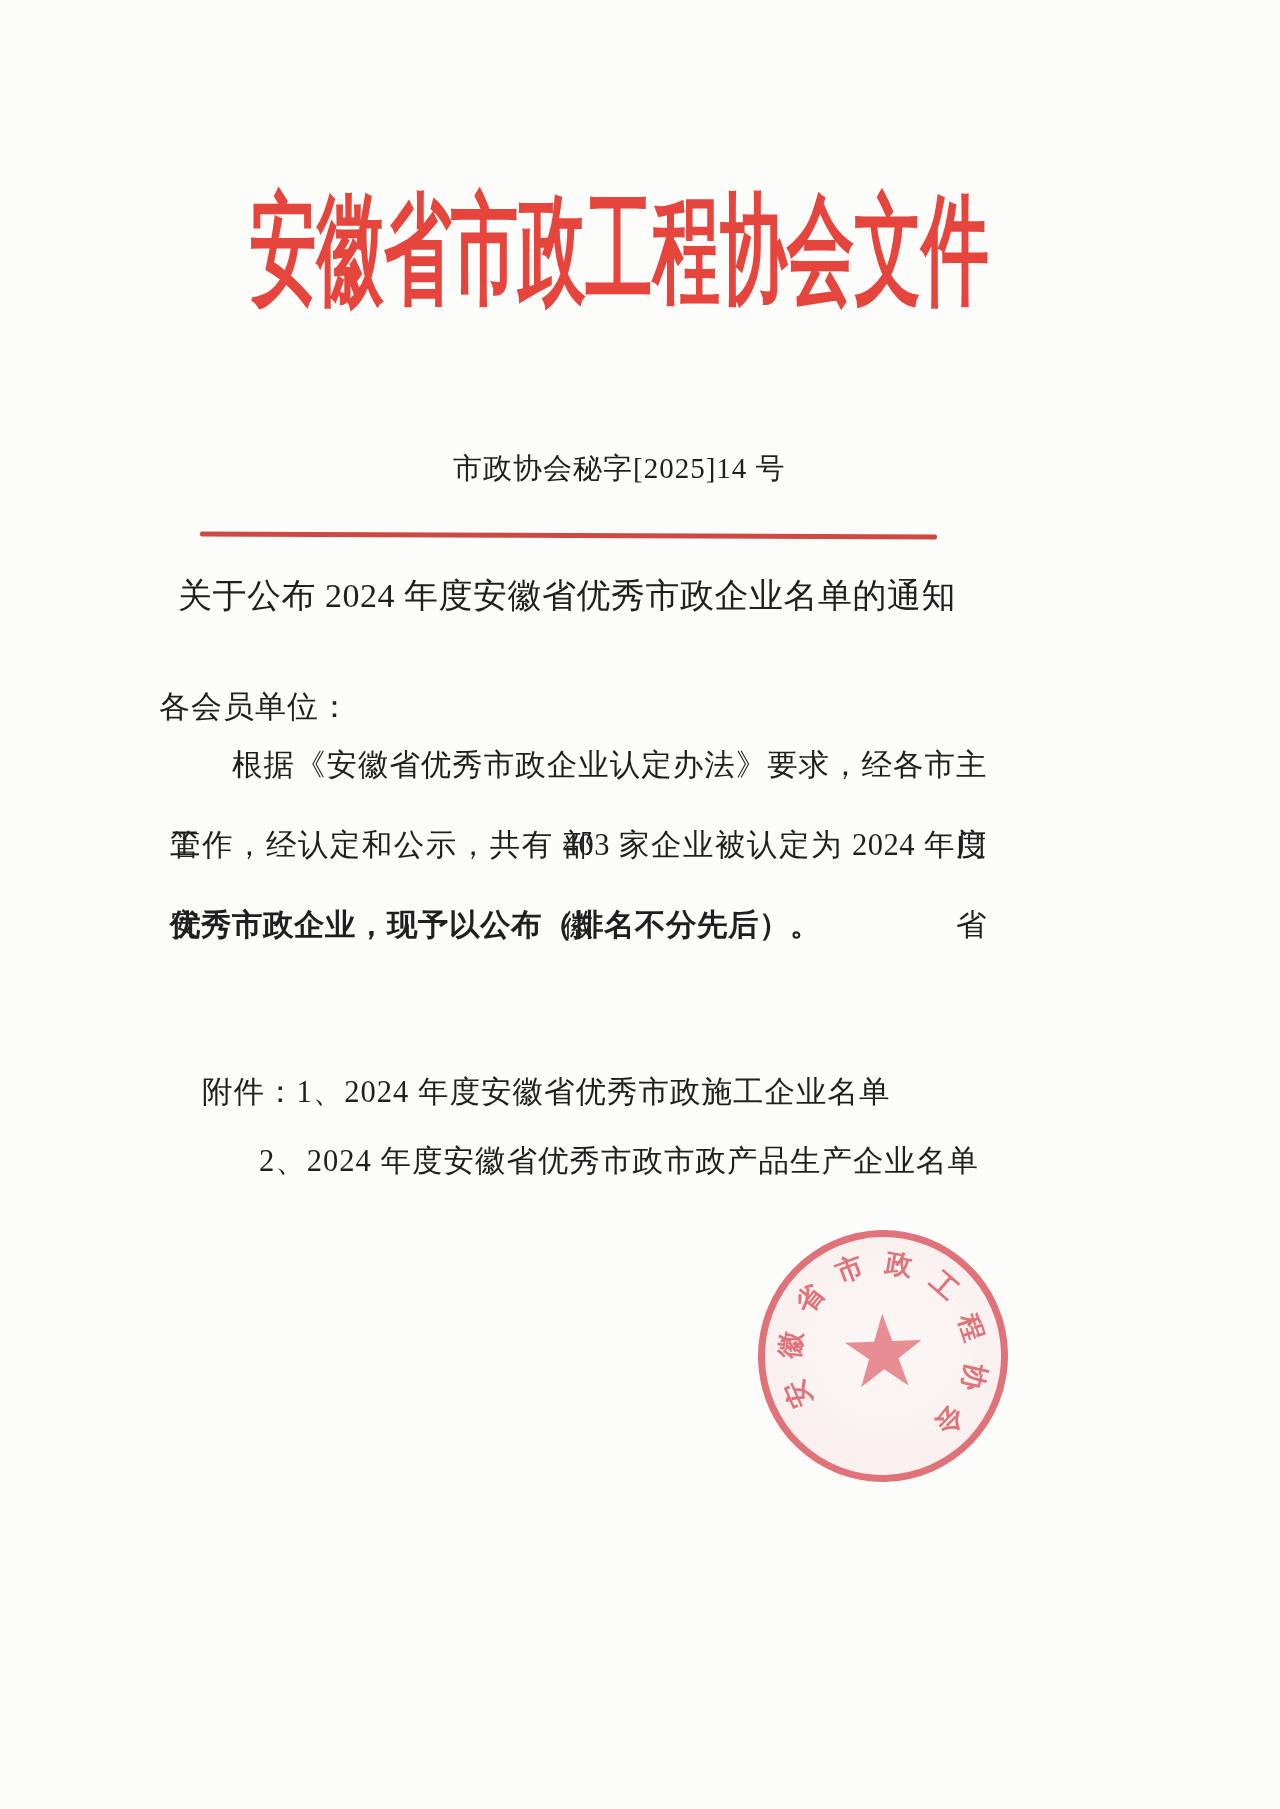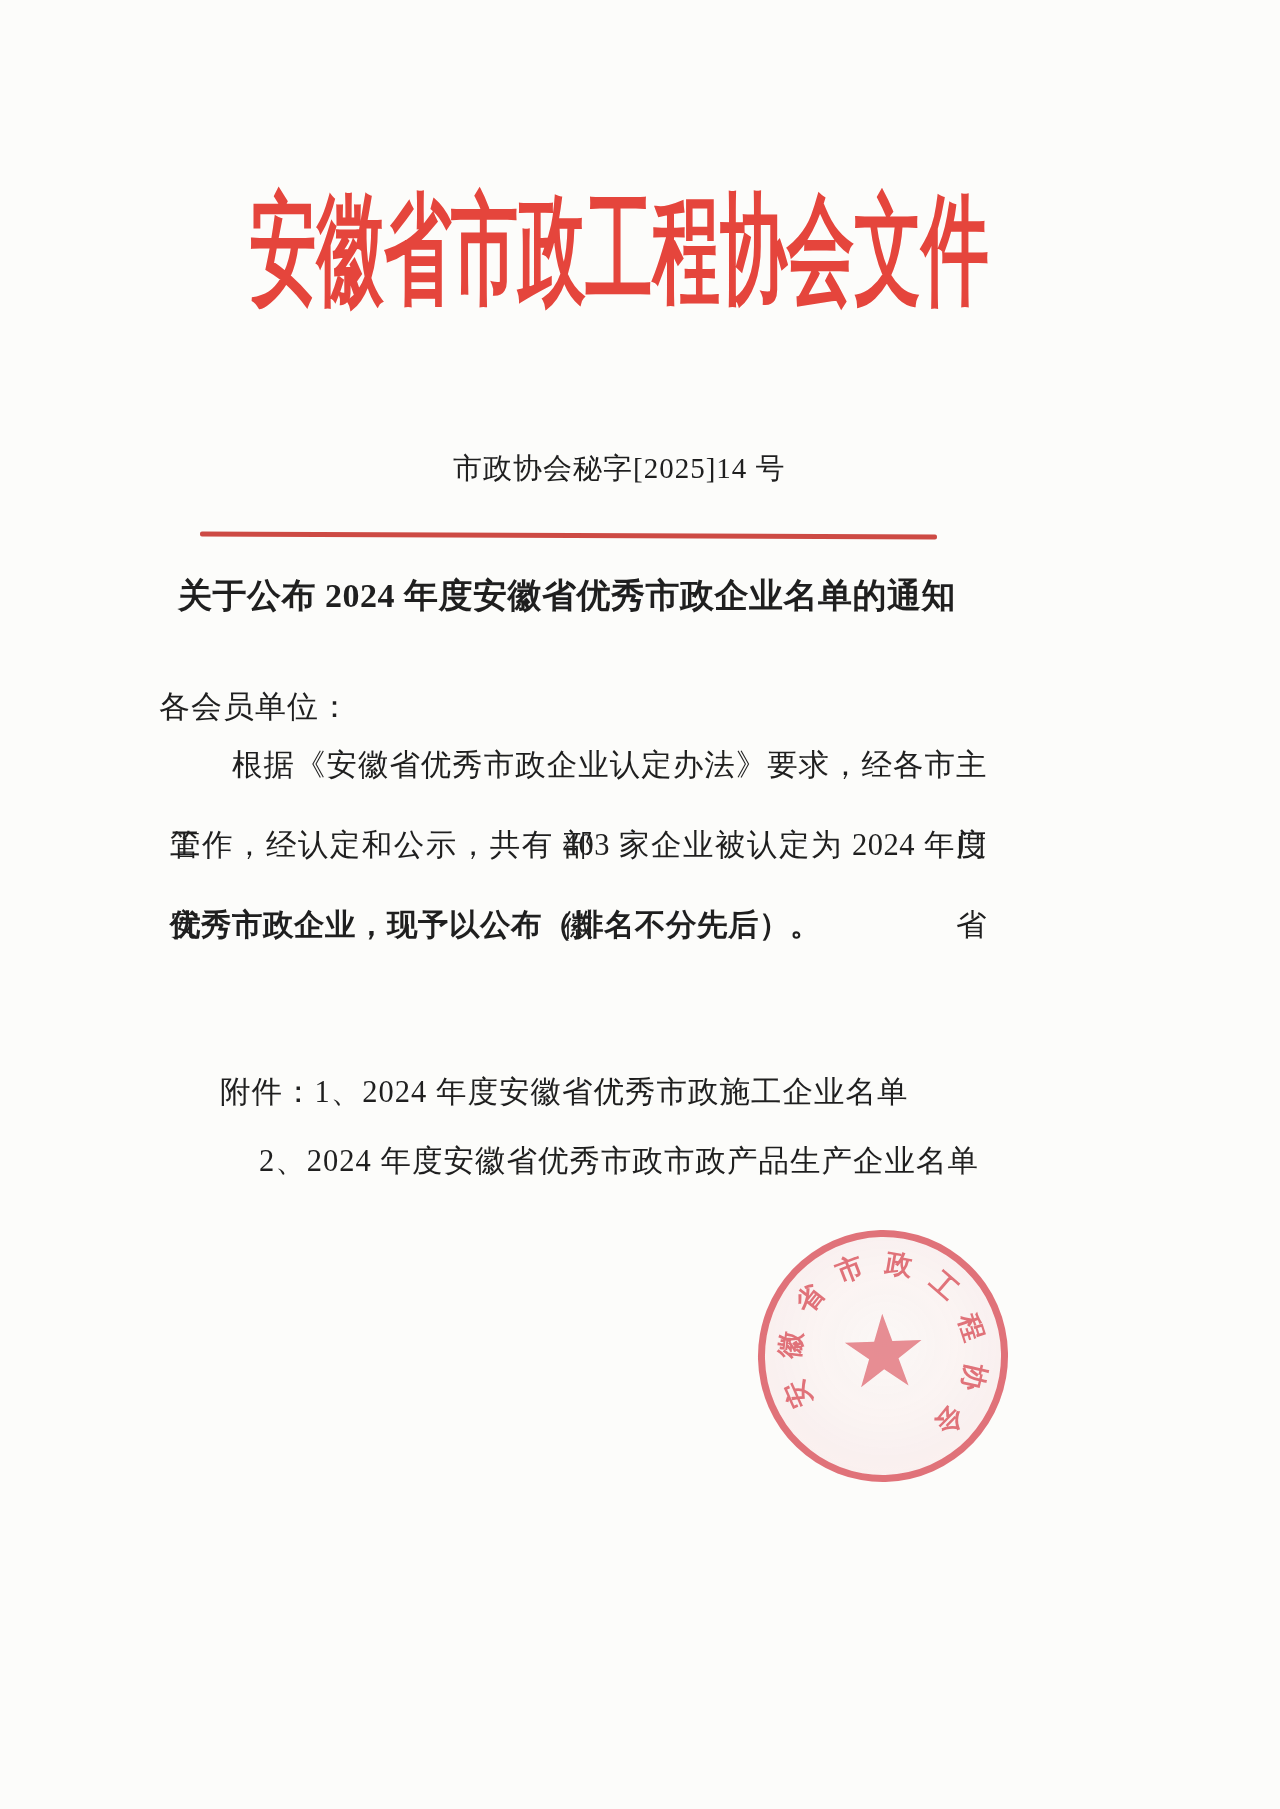--- a/index.html
+++ b/index.html
@@ -28,41 +28,41 @@
     position:absolute;left:453px;top:449px;
     font-size:29px;letter-spacing:1px;white-space:nowrap;text-align:right;
   }
   .red-divider{
     position:absolute;left:200px;top:533px;width:737px;height:5px;
     background:var(--divider-red);border-radius:2px;
     transform:rotate(0.25deg);
   }
   .notice-title{
     position:absolute;top:573px;left:0;width:1134px;margin:0;
-    text-align:center;font-size:34px;font-weight:bold;
+    text-align:center;font-size:34px;font-weight:normal;
     letter-spacing:0.5px;white-space:nowrap;
   }
   .salutation{
     position:absolute;left:159px;top:686px;
     font-size:31px;letter-spacing:1px;white-space:nowrap;font-family:Liberation Serif, serif;
   }
   .body-para{
     position:absolute;left:157px;top:725px;width:830px;
     font-size:30.5px;
   }
   .body-line{
     height:80px;line-height:80px;letter-spacing:0.5px;
     text-align:justify;text-align-last:justify;margin-left:13px;
   }
   .body-line.first{text-indent:62px;}
   .body-line.last{text-align-last:left;font-weight:bold;}
   .att-line{
     position:absolute;font-size:30.5px;letter-spacing:1px;white-space:nowrap;
   }
-  .att-line.one{left:220px;top:1072px;}
+  .att-line.one{left:202px;top:1072px;}
   .att-line.two{left:259px;top:1141px;font-family:Liberation Serif, serif;}
   .date-line{
     position:absolute;left:741px;top:1350px;z-index:3;
     font-size:31px;letter-spacing:2px;white-space:nowrap;
   }
   .seal{
     position:absolute;left:758px;top:1230px;width:250px;height:252px;
     z-index:2;opacity:0.88;transform:rotate(10deg);
   }
   .seal-ring{

